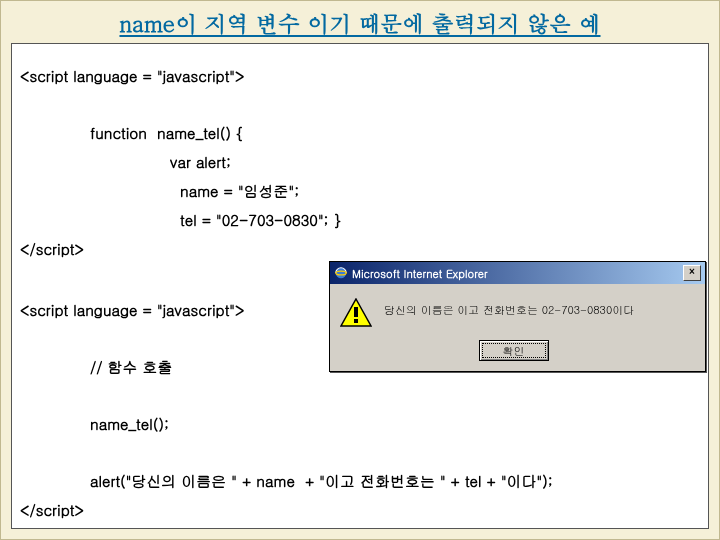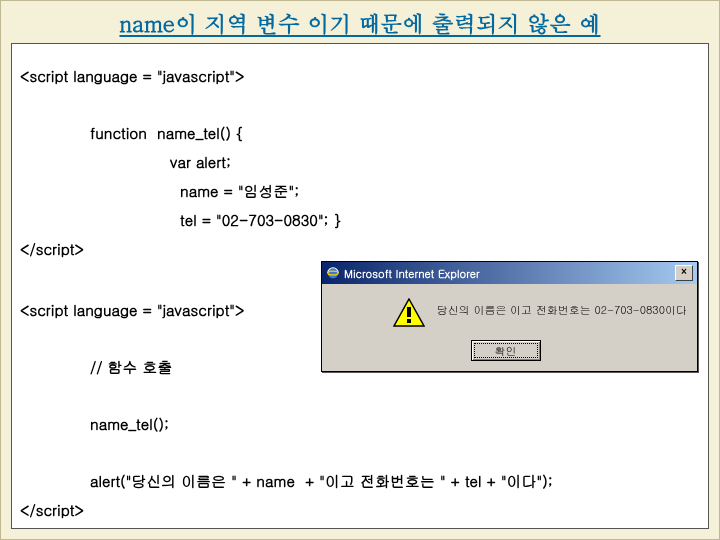--- a/index.html
+++ b/index.html
@@ -44,21 +44,21 @@
     white-space: pre;
     margin: 14px 0;
   }
   .i1 { padding-left: 70px; margin-top: 42px; }
   .i2 { padding-left: 150px; }
   .i3 { padding-left: 160px; }
   
   .dialog {
     position: absolute;
     top: 260px;
-    left: 320px;
+    left: 328px;
     width: 375px;
     background: #d4d0c8;
     border: 1px solid #000;
     box-shadow: 1px 1px 0 #555;
     font-family: Gulim, Arial, sans-serif;
     font-size: 11px;
   }
   .dialog-title {
     background: linear-gradient(to right, #0a246a, #a6caf0);
     color: #fff;
@@ -91,21 +91,20 @@
     line-height: 12px;
     text-align: center;
     color: #000;
     cursor: default;
   }
   .dialog-body {
     display: flex;
     padding: 14px 10px 8px 10px;
     align-items: flex-start;
     gap: 12px;
-    justify-content: flex-end;
   }
   .warn-icon {
     width: 32px;
     height: 30px;
     flex-shrink: 0;
   }
   .dialog-msg {
     font-size: 11px;
     color: #000;
     padding-top: 4px;

